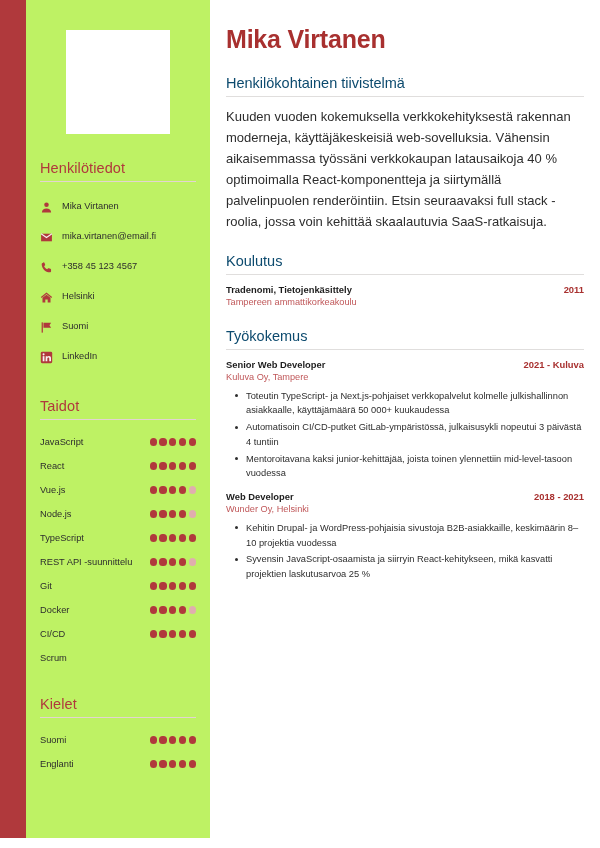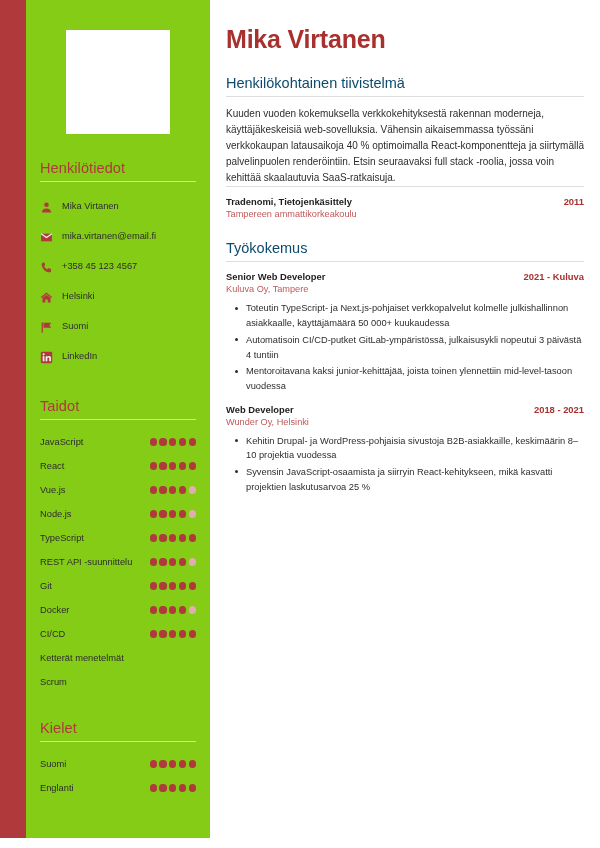--- a/index.html
+++ b/index.html
@@ -27,21 +27,21 @@
     width: 26px;
     flex: 0 0 26px;
     background: #b0393c;
     height: 838px;
   }
 
   
   .sidebar {
     width: 184px;
     flex: 0 0 184px;
-    background: #84cc16;
+    background: #bef264;
     height: 838px;
     padding: 0 14px 0 14px;
   }
 
   .photo-box {
     width: 104px;
     height: 104px;
     background: #ffffff;
     margin: 30px auto 0 auto;
   }
@@ -126,21 +126,21 @@
     margin-top: 21px;
     padding-bottom: 5px;
   }
   .main-rule {
     height: 1px;
     background: #e0dedd;
     margin-bottom: 9px;
   }
 
   .summary {
-    font-size: 10px;
+    font-size: 13px;
     color: #2d2d2d;
     line-height: 1.62;
     text-align: left;
   }
 
   
   .entry { margin-bottom: 2px; }
   .entry-top {
     display: flex;
     justify-content: space-between;
@@ -350,24 +350,20 @@
           <span class="skill-name">CI/CD</span>
           <div class="dots">
             <span class="dot"></span>
             <span class="dot"></span>
             <span class="dot"></span>
             <span class="dot"></span>
             <span class="dot"></span>
           </div>
         </div>
         <div class="skill-row">
-          <span class="skill-name">Ketterät menetelmät</span>
-          <div class="dots"></div>
-        </div>
-        <div class="skill-row">
           <span class="skill-name">Scrum</span>
           <div class="dots"></div>
         </div>
       </div>
 
     <div class="side-heading">Kielet</div>
     <div class="side-rule"></div>
 
     <div class="languages-list">
         <div class="skill-row">
@@ -395,20 +391,21 @@
   </aside>
 
   <main class="main">
 
     <h1 class="name">Mika Virtanen</h1>
 
     <div class="main-heading">Henkilökohtainen tiivistelmä</div>
     <div class="main-rule"></div>
     <p class="summary">Kuuden vuoden kokemuksella verkkokehityksestä rakennan moderneja, käyttäjäkeskeisiä web-sovelluksia. Vähensin aikaisemmassa työssäni verkkokaupan latausaikoja 40 % optimoimalla React-komponentteja ja siirtymällä palvelinpuolen renderöintiin. Etsin seuraavaksi full stack -roolia, jossa voin kehittää skaalautuvia SaaS-ratkaisuja.</p>
 
+    <div class="main-heading">Koulutus</div>
     <div class="main-rule"></div>
     <div class="education-list">
         <div class="entry">
           <div class="entry-top">
             <span class="entry-title">Tradenomi, Tietojenkäsittely</span>
             <span class="entry-date">2011</span>
           </div>
           <div class="entry-sub">Tampereen ammattikorkeakoulu</div>
         </div>
       </div>

